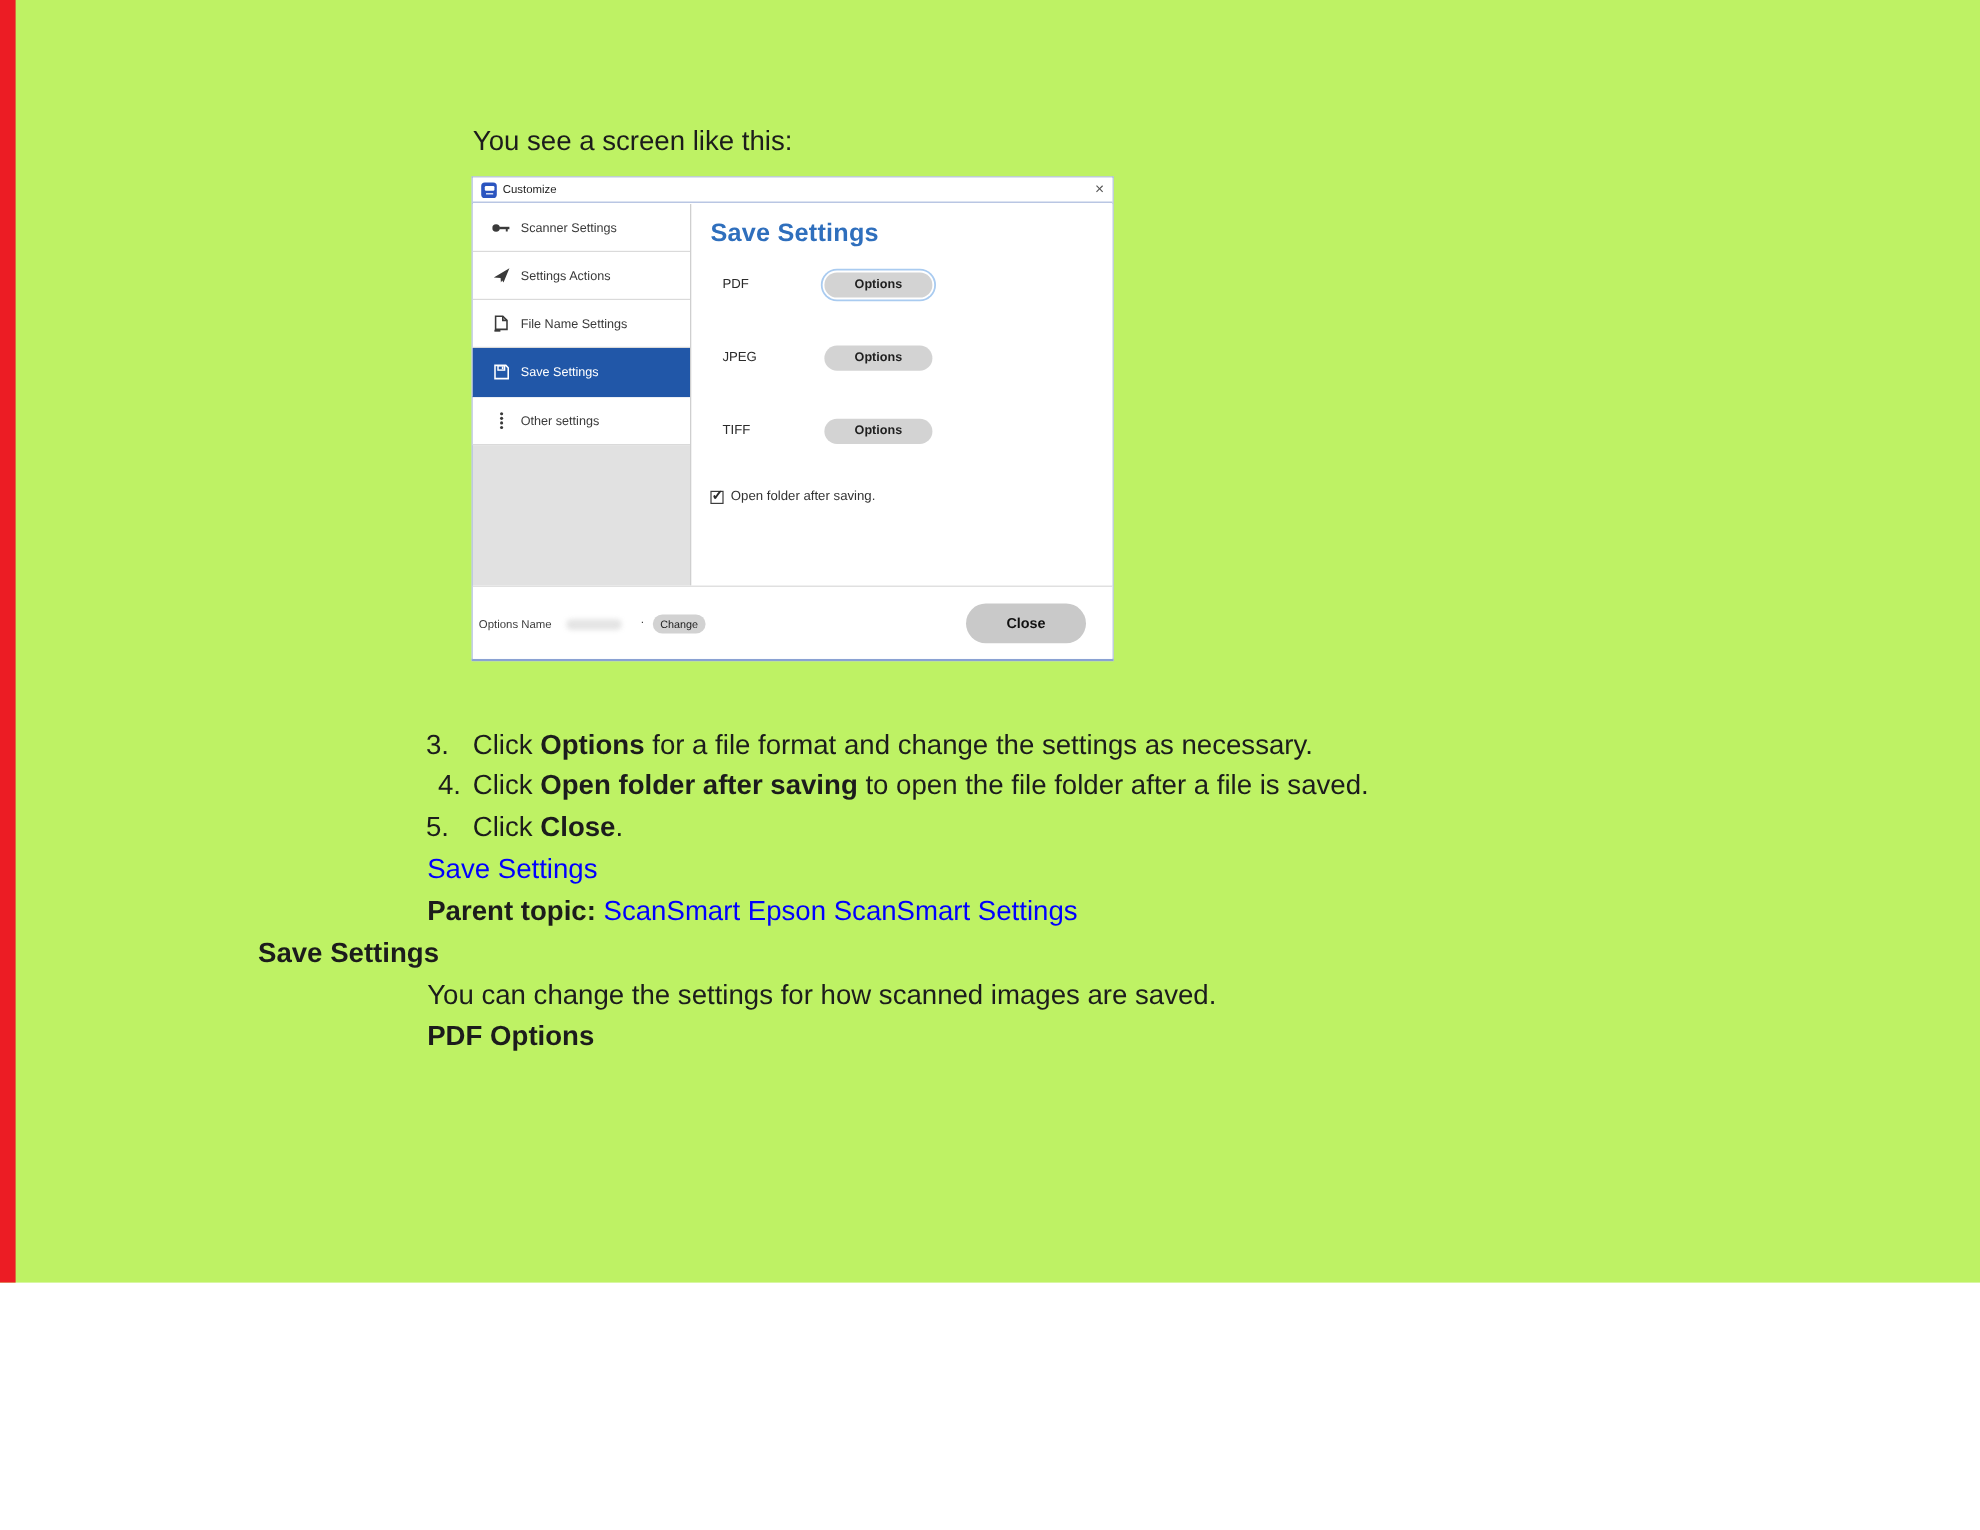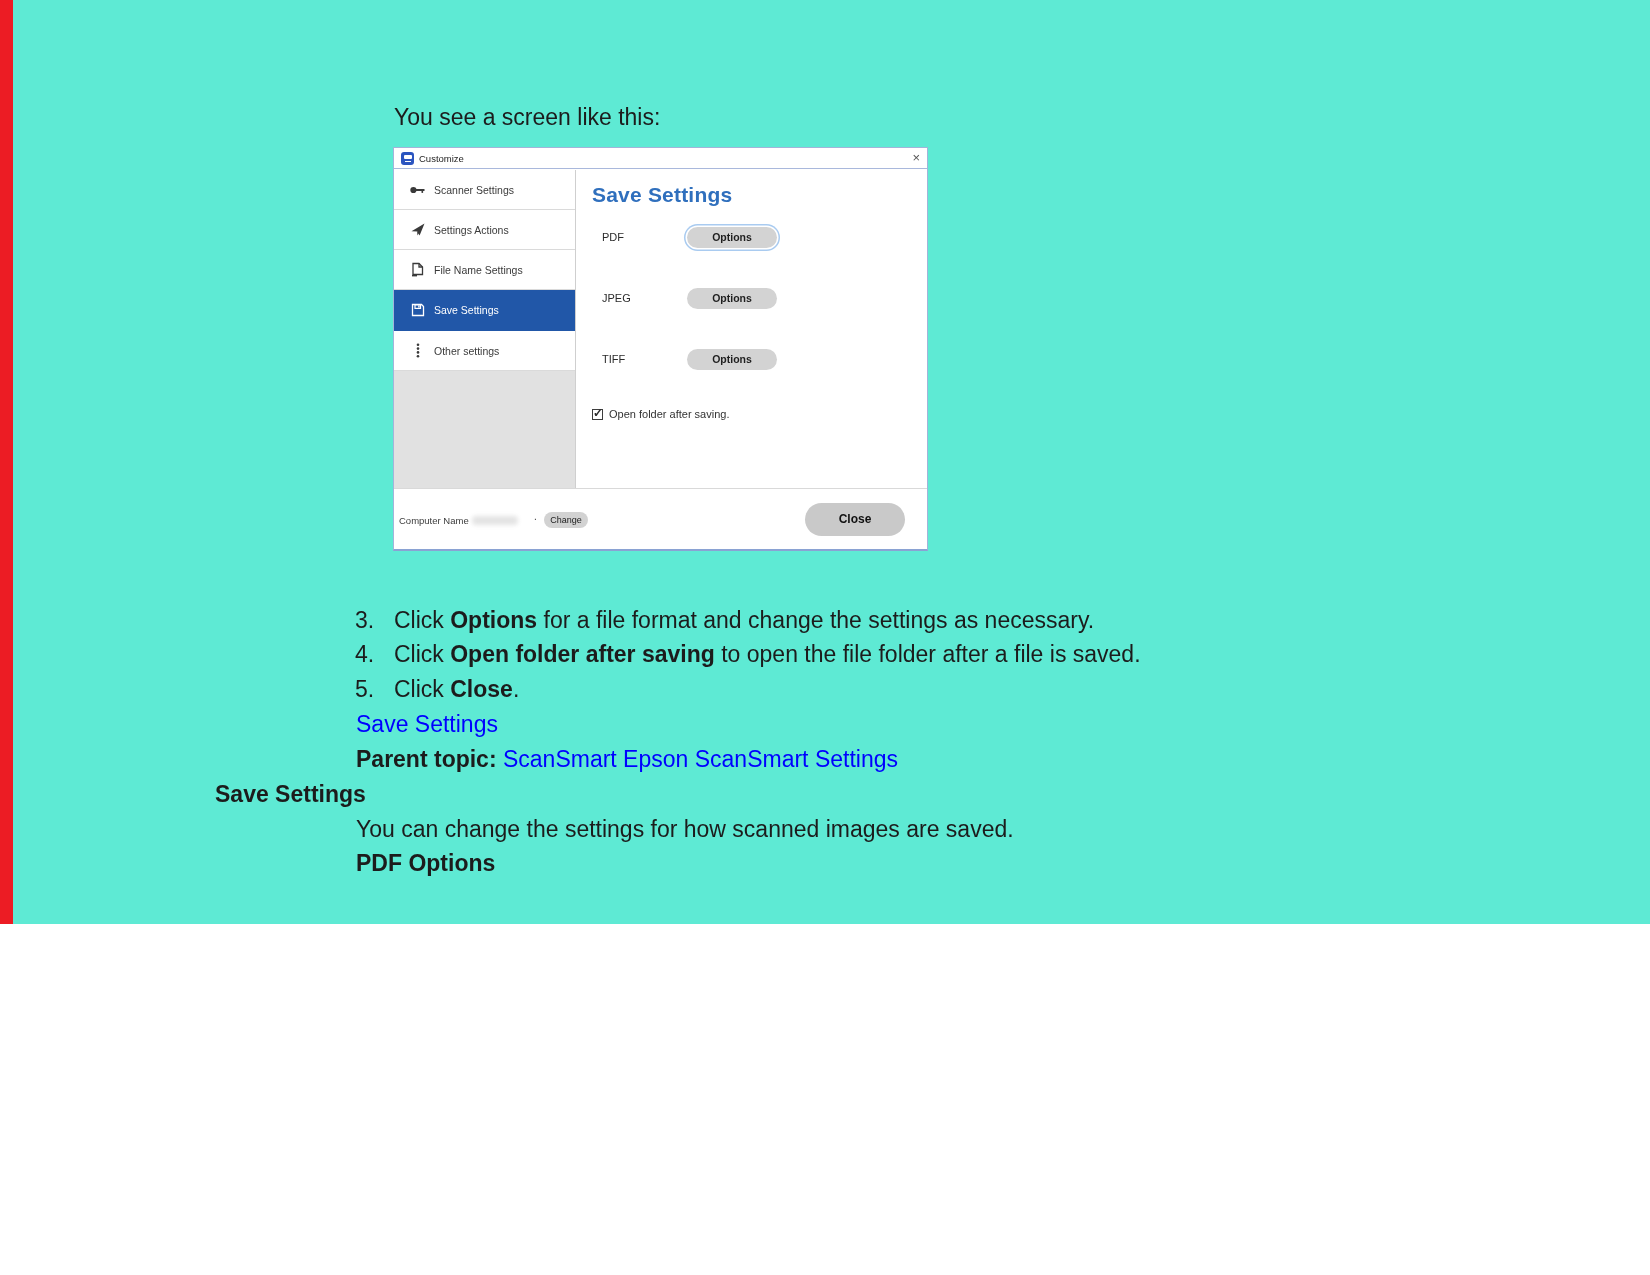--- a/index.html
+++ b/index.html
@@ -1,18 +1,18 @@
 <!DOCTYPE html>
 <html><head>
 <meta charset="utf-8">
 <style>
   * { margin:0; padding:0; box-sizing:border-box; }
   html,body { background:#ffffff; }
   #page {
-    position:relative; width:1650px; height:924px; background:#5eead4;
+    position:relative; width:1650px; height:1069px; background:#bef264;
     font-family:"Liberation Sans", sans-serif; color:#1c1c1c; overflow:hidden;
   }
   .abs { position:absolute; }
 
   
   #red-bar { left:0; top:0; width:13px; height:1275px; background:#ec1c24; }
 
   
   .body-text { font-size:23px; line-height:28px; color:#1c1c1c; white-space:nowrap; }
   .bold { font-weight:bold; }
@@ -159,33 +159,33 @@
         <div id="checkbox-row">
           <span id="checkbox">
             <span class="mark">✓</span>
           </span>
           <span id="checkbox-label">Open folder after saving.</span>
         </div>
       </div>
     </div>
 
     <div id="dlg-footer">
-      <span id="computer-name">Computer Name</span>
+      <span id="computer-name">Options Name</span>
       <span id="name-blur"></span>
       <span id="name-period">.</span>
       <button id="change-btn">Change</button>
       <button id="close-btn">Close</button>
     </div>
 
   </div>
 
   <div class="abs body-text list-line" style="left:355px; top:606px;">
     <span class="num">3.</span><span>Click </span><span class="bold">Options</span><span> for a file format and change the settings as necessary.</span>
   </div>
-  <div class="abs body-text list-line" style="left:355px; top:640px;">
+  <div class="abs body-text list-line" style="left:355px; top:640px;text-align:center;">
     <span class="num">4.</span><span>Click </span><span class="bold">Open folder after saving</span><span> to open the file folder after a file is saved.</span>
   </div>
   <div class="abs body-text list-line" style="left:355px; top:675px;">
     <span class="num">5.</span><span>Click </span><span class="bold">Close</span><span>.</span>
   </div>
 
   <a class="abs body-text blue-link" style="left:356px; top:710px;">Save Settings</a>
 
   <div class="abs body-text" style="left:356px; top:745px;">
     <span class="bold">Parent topic:</span><span>&nbsp;</span><a class="blue-link">ScanSmart Epson ScanSmart Settings</a>

